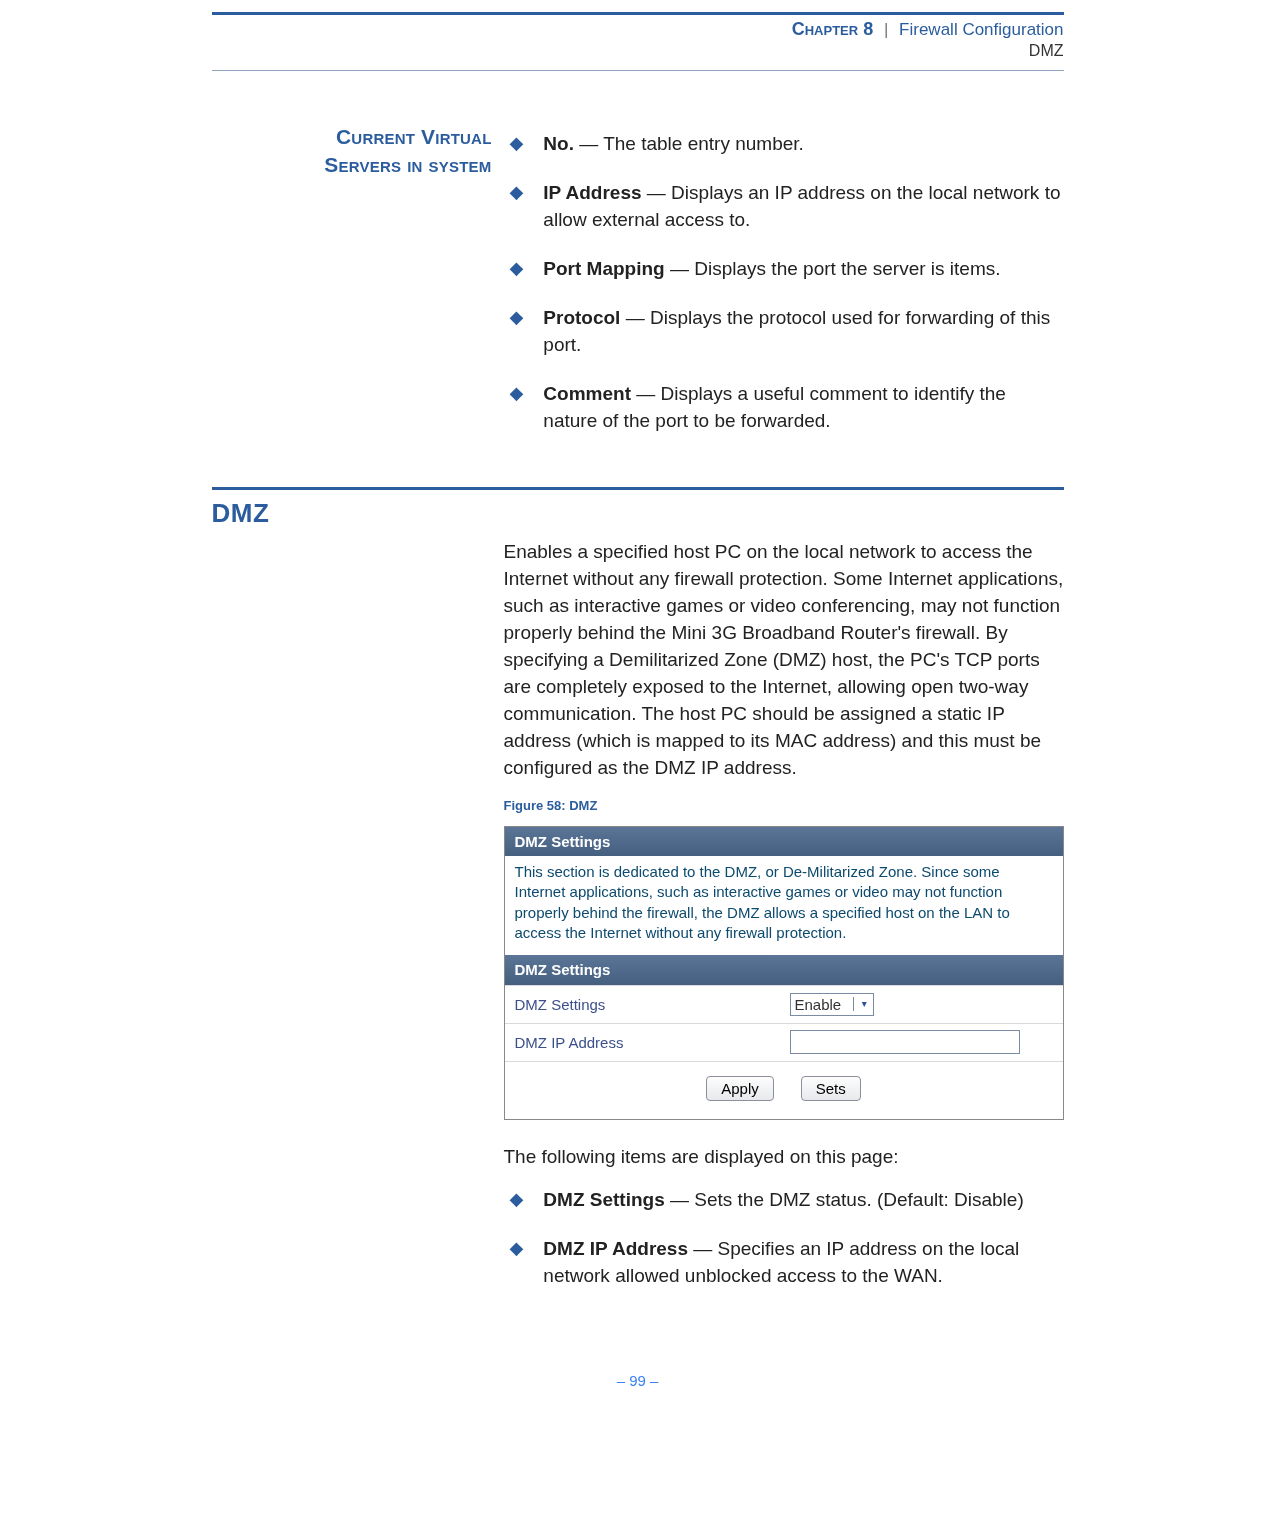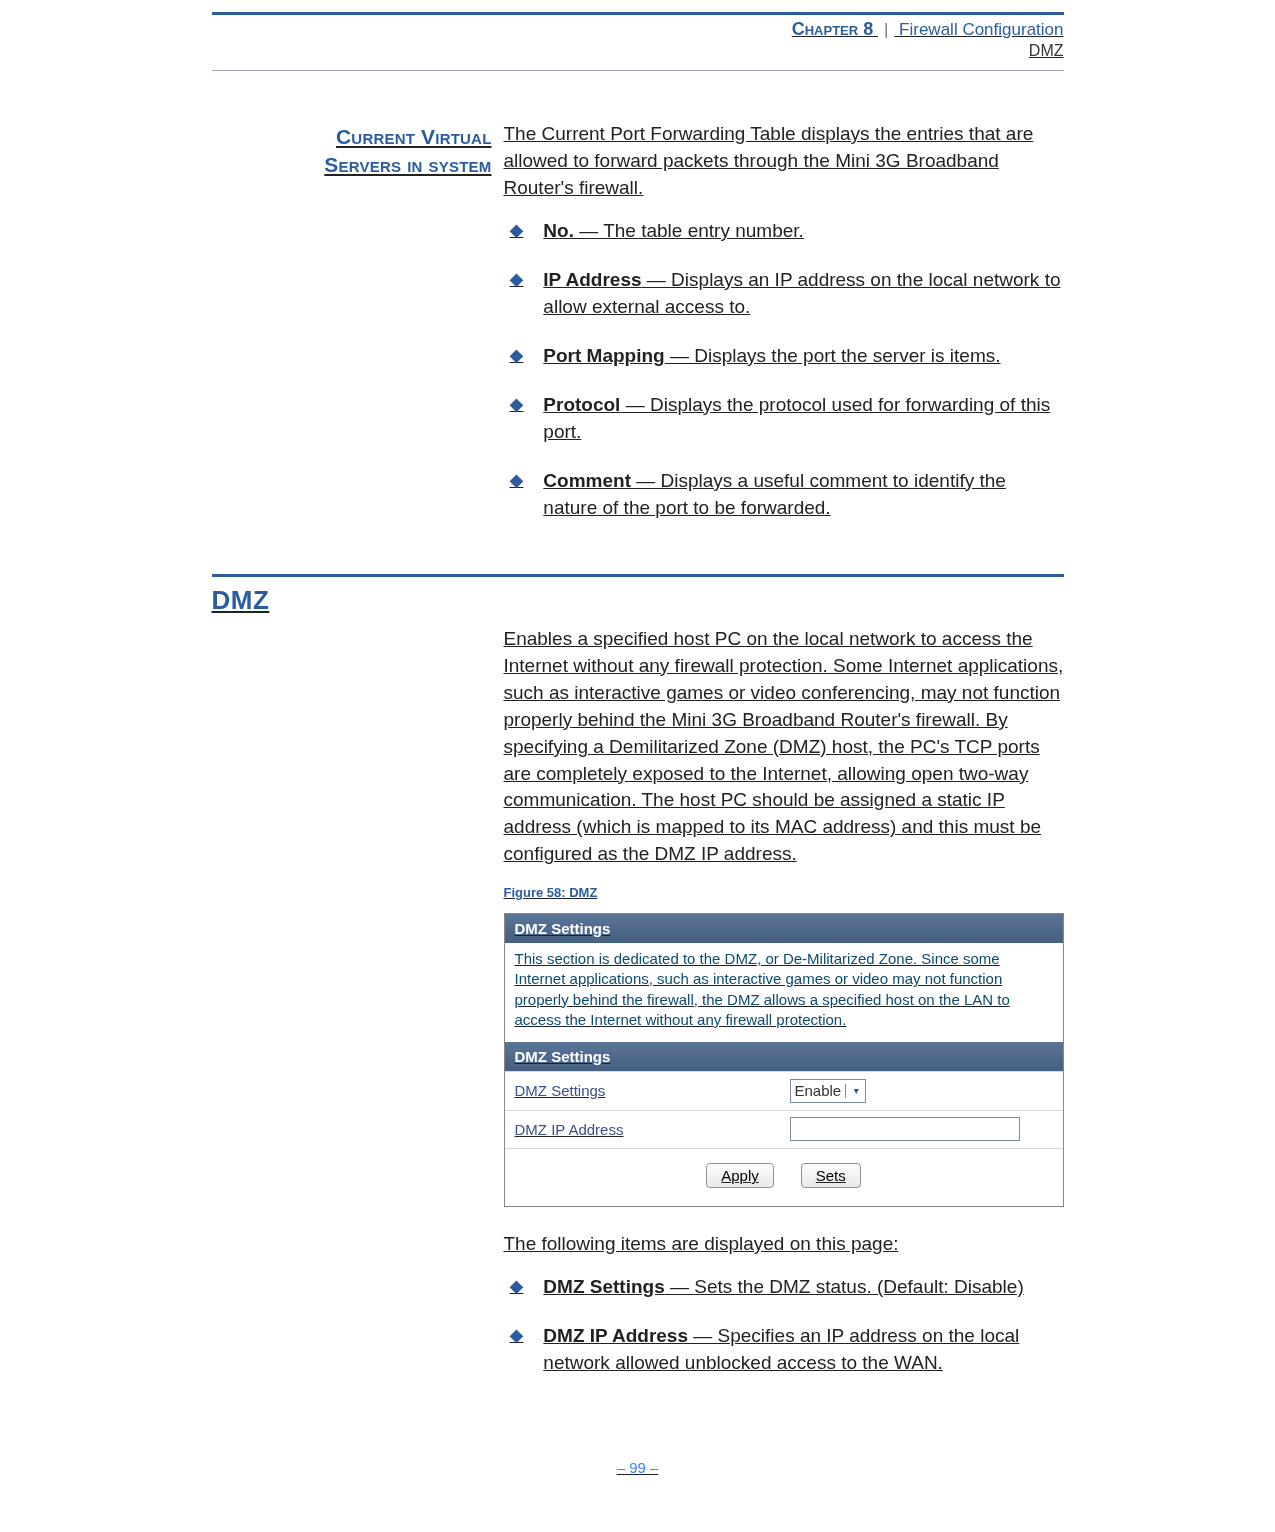--- a/index.html
+++ b/index.html
@@ -11,21 +11,20 @@
     margin: 0;
     padding: 0;
     background: #fff;
     font-family: Verdana, Geneva, sans-serif;
     color: #222;
   }
   .page {
     width: 1012px;
     margin: 0 auto;
     background: #fff;
-    text-decoration: underline;
   }
   .top-rule {
     border-top: 3px solid var(--blue);
     margin: 12px 80px 0 80px;
   }
   .header-block {
     text-align: right;
     padding: 4px 80px 8px 80px;
     font-size: 17px;
   }
@@ -125,21 +124,21 @@
   }
   .router-row .label {
     flex: 0 0 255px;
     padding: 4px 10px;
     color: #3c4f8b;
   }
   .router-row .control {
     flex: 1;
     padding: 2px 10px;
   }
-  .select-wrap { display: inline-flex; align-items: center; border: 1px solid #7a8ba3; padding: 0 2px 0 4px; background: #fff; }
+  .select-wrap { display: inline-flex; align-items: center; border: 1px solid #7a8ba3; padding: 0 2px 0 4px; background: #fff; gap: 8px; }
   .select-wrap span.val { color: #333; }
   .select-wrap .arrow { width: 14px; height: 14px; margin-left: 4px; display: inline-flex; align-items: center; justify-content: center; color: #2a4f9e; font-size: 10px; border-left: 1px solid #7a8ba3; padding-left: 3px; }
   .router-input {
     border: 1px solid #7a8ba3;
     width: 220px;
     height: 22px;
     padding: 0 4px;
     font-size: 15px;
   }
   .router-buttons {
@@ -180,21 +179,20 @@
     <div class="header-line2">DMZ</div>
   </div>
   <div class="top-rule2"></div>
 
   <div class="content">
     <div class="side-heading">
       <span>Current Virtual</span><br>
       <span>Servers in system</span>
     </div>
     <div class="body-col">
-      <p class="para">The Current Port Forwarding Table displays the entries that are allowed to forward packets through the Mini 3G Broadband Router's firewall.</p>
       <ul class="diamond">
         <li>
             <span class="mark">◆</span>
             <span class="li-body"><span class="term">No.</span><span> — The table entry number.</span></span>
           </li>
         <li>
             <span class="mark">◆</span>
             <span class="li-body"><span class="term">IP Address</span><span> — Displays an IP address on the local network to allow external access to.</span></span>
           </li>
         <li>

